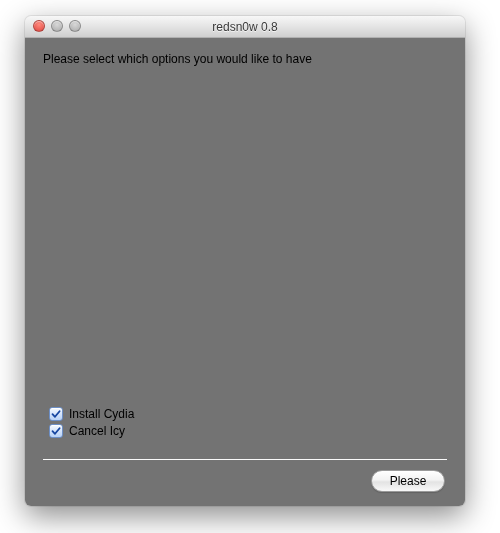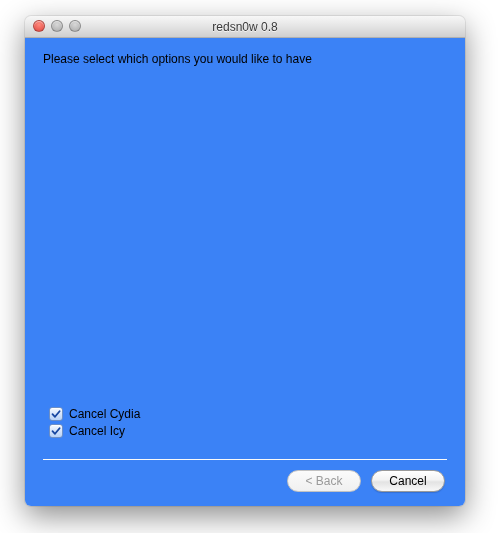--- a/index.html
+++ b/index.html
@@ -52,21 +52,21 @@
     .tl.zoom  { background: radial-gradient(circle at 50% 35%, #d8d8d8, #a9a9a9); }
     .title-text {
       font-size: 12px;
       color: #3a3a3a;
       text-shadow: 0 1px 0 rgba(255,255,255,0.7);
     }
     .content {
       position: absolute;
       top: 22px;
       left: 0; right: 0; bottom: 0;
-      background: #3b82f6;
+      background: #737373;
       padding: 14px 18px 12px 18px;
       display: flex;
       flex-direction: column;
     }
     .instructions {
       font-size: 12px;
       color: #000;
       margin-bottom: 8px;
     }
     .spacer { flex: 1; }
@@ -156,33 +156,32 @@
 
     <div class="spacer"></div>
 
     <div class="options">
       <label class="opt-row">
         <span class="aqua-check">
           <svg width="10" height="10" viewBox="0 0 10 10">
               <path d="M1.5 5.2 L4 7.8 L8.6 2.2" fill="none" stroke="#1646a0" stroke-width="1.8" stroke-linecap="round" stroke-linejoin="round"></path>
             </svg>
         </span>
-        <span class="opt-label">Cancel Cydia</span>
+        <span class="opt-label">Install Cydia</span>
       </label>
       <label class="opt-row">
         <span class="aqua-check">
           <svg width="10" height="10" viewBox="0 0 10 10">
               <path d="M1.5 5.2 L4 7.8 L8.6 2.2" fill="none" stroke="#1646a0" stroke-width="1.8" stroke-linecap="round" stroke-linejoin="round"></path>
             </svg>
         </span>
         <span class="opt-label">Cancel Icy</span>
       </label>
     </div>
 
     <div class="hr"></div>
 
     <div class="button-row">
-      <button class="aqua-btn disabled" disabled="">&lt; Back</button>
-      <button class="aqua-btn">Cancel</button>
+      <button class="aqua-btn">Please</button>
     </div>
 
   </div>
 </div>
 
 </body></html>

